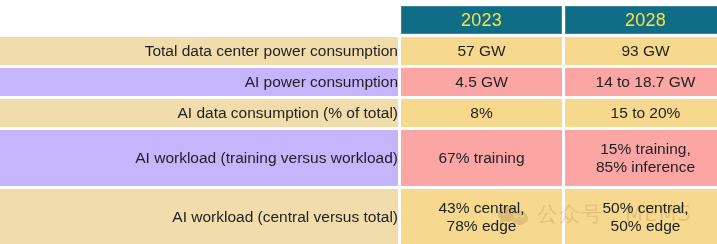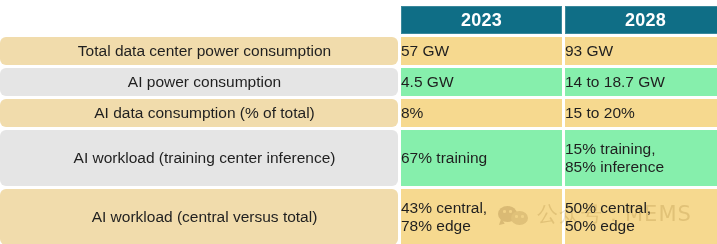--- a/index.html
+++ b/index.html
@@ -41,51 +41,51 @@
     margin: 0;
     height: 28px;
     background: #ffffff;
     border: none;
   }
   thead th.blank-head {
     background: #ffffff;
   }
   .head-cell {
     background: #0f6e86;
-    color: #ffffff;
+    color: #fde047;
     font-size: 18px;
-    font-weight: bold;
+    font-weight: normal;
     text-align: center;
     line-height: 28px;
     height: 28px;
     letter-spacing: 0.3px;
     box-shadow: inset 0 0 0 1px rgba(255,255,255,0.18);
   }
 
   
   tbody td {
     padding: 0;
     vertical-align: middle;
     font-size: 15.5px;
     color: #1c1c1c;
     height: 28px;
   }
   tbody tr.band-tan td   { background: #f1dcac; }
-  tbody tr.band-blue td  { background: #e5e5e5; }
+  tbody tr.band-blue td  { background: #c4b5fd; }
 
   tbody tr.band-tan  td.val { background: #f6d98f; }
-  tbody tr.band-blue td.val { background: #86efac; }
+  tbody tr.band-blue td.val { background: #fca5a5; }
 
   td.label {
     padding-left: 11px;
+    text-align: right;
+    color: #1f1f1f;
+  }
+  td.val {
     text-align: center;
-    color: #1f1f1f;
-    border-radius: 6px;
-  }
-  td.val {
     color: #1f1f1f;
   }
   tr.tall td { height: 56px; }
 
   .cell-lines { line-height: 1.18; }
 
   
   .watermark {
     position: absolute;
     left: 498px;
@@ -184,21 +184,21 @@
         <td class="val">14 to 18.7 GW</td>
       </tr>
 
       <tr class="band-tan">
         <td class="label">AI data consumption (% of total)</td>
         <td class="val">8%</td>
         <td class="val">15 to 20%</td>
       </tr>
 
       <tr class="band-blue tall">
-        <td class="label">AI workload (training center inference)</td>
+        <td class="label">AI workload (training versus workload)</td>
         <td class="val">
           <div class="cell-lines">
             <div>67% training</div>
           </div>
         </td>
         <td class="val">
           <div class="cell-lines">
             <div>15% training,</div>
             <div>85% inference</div>
           </div>

